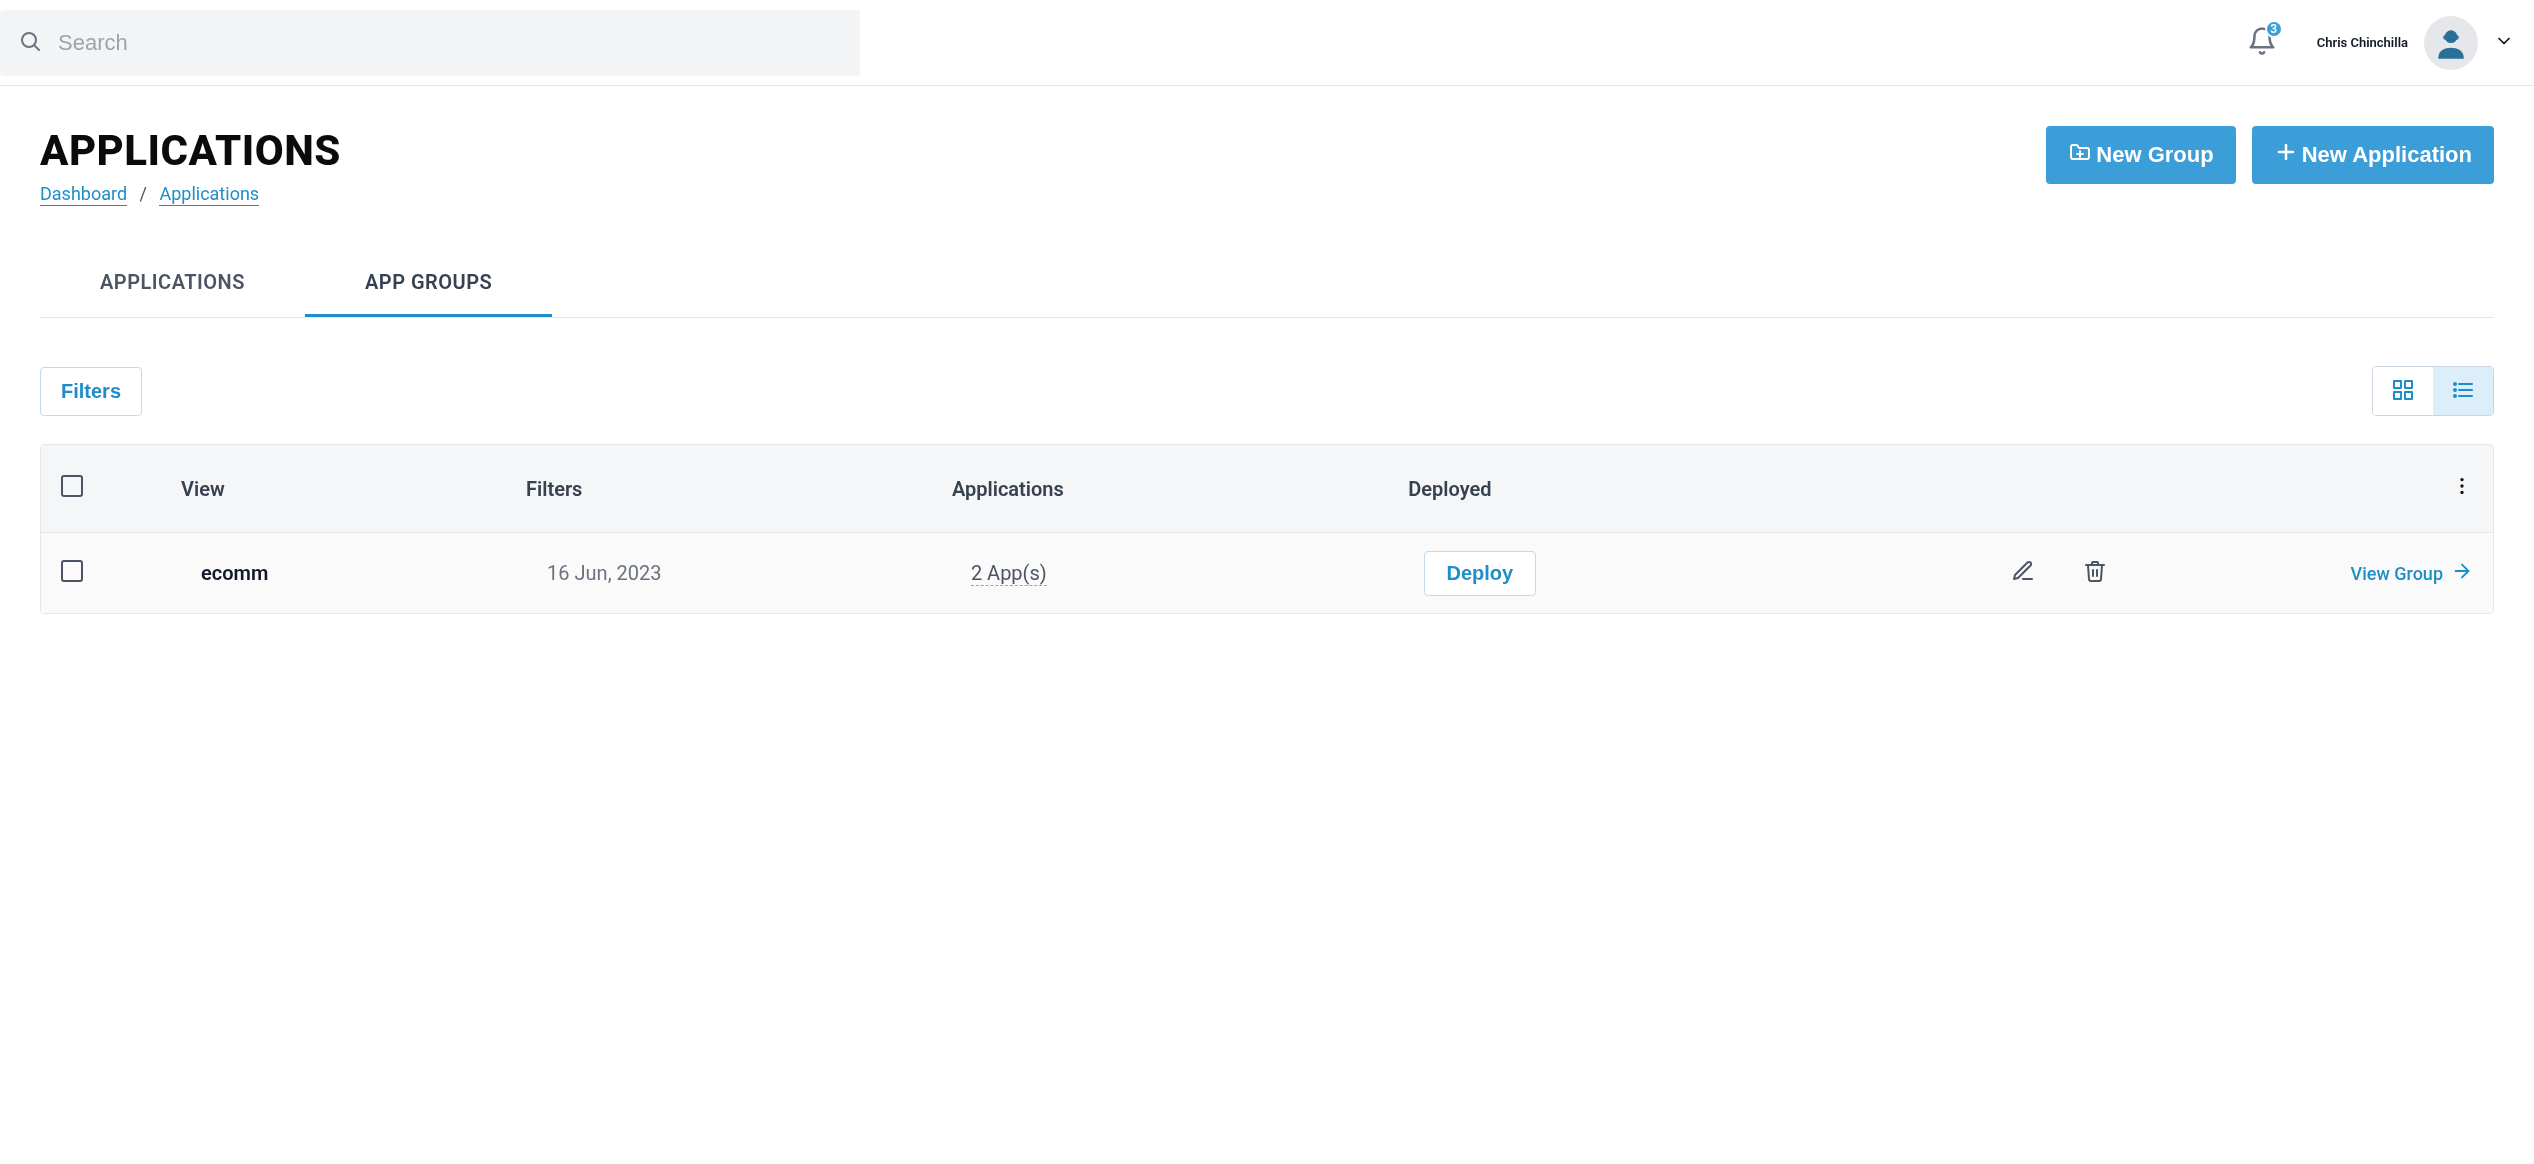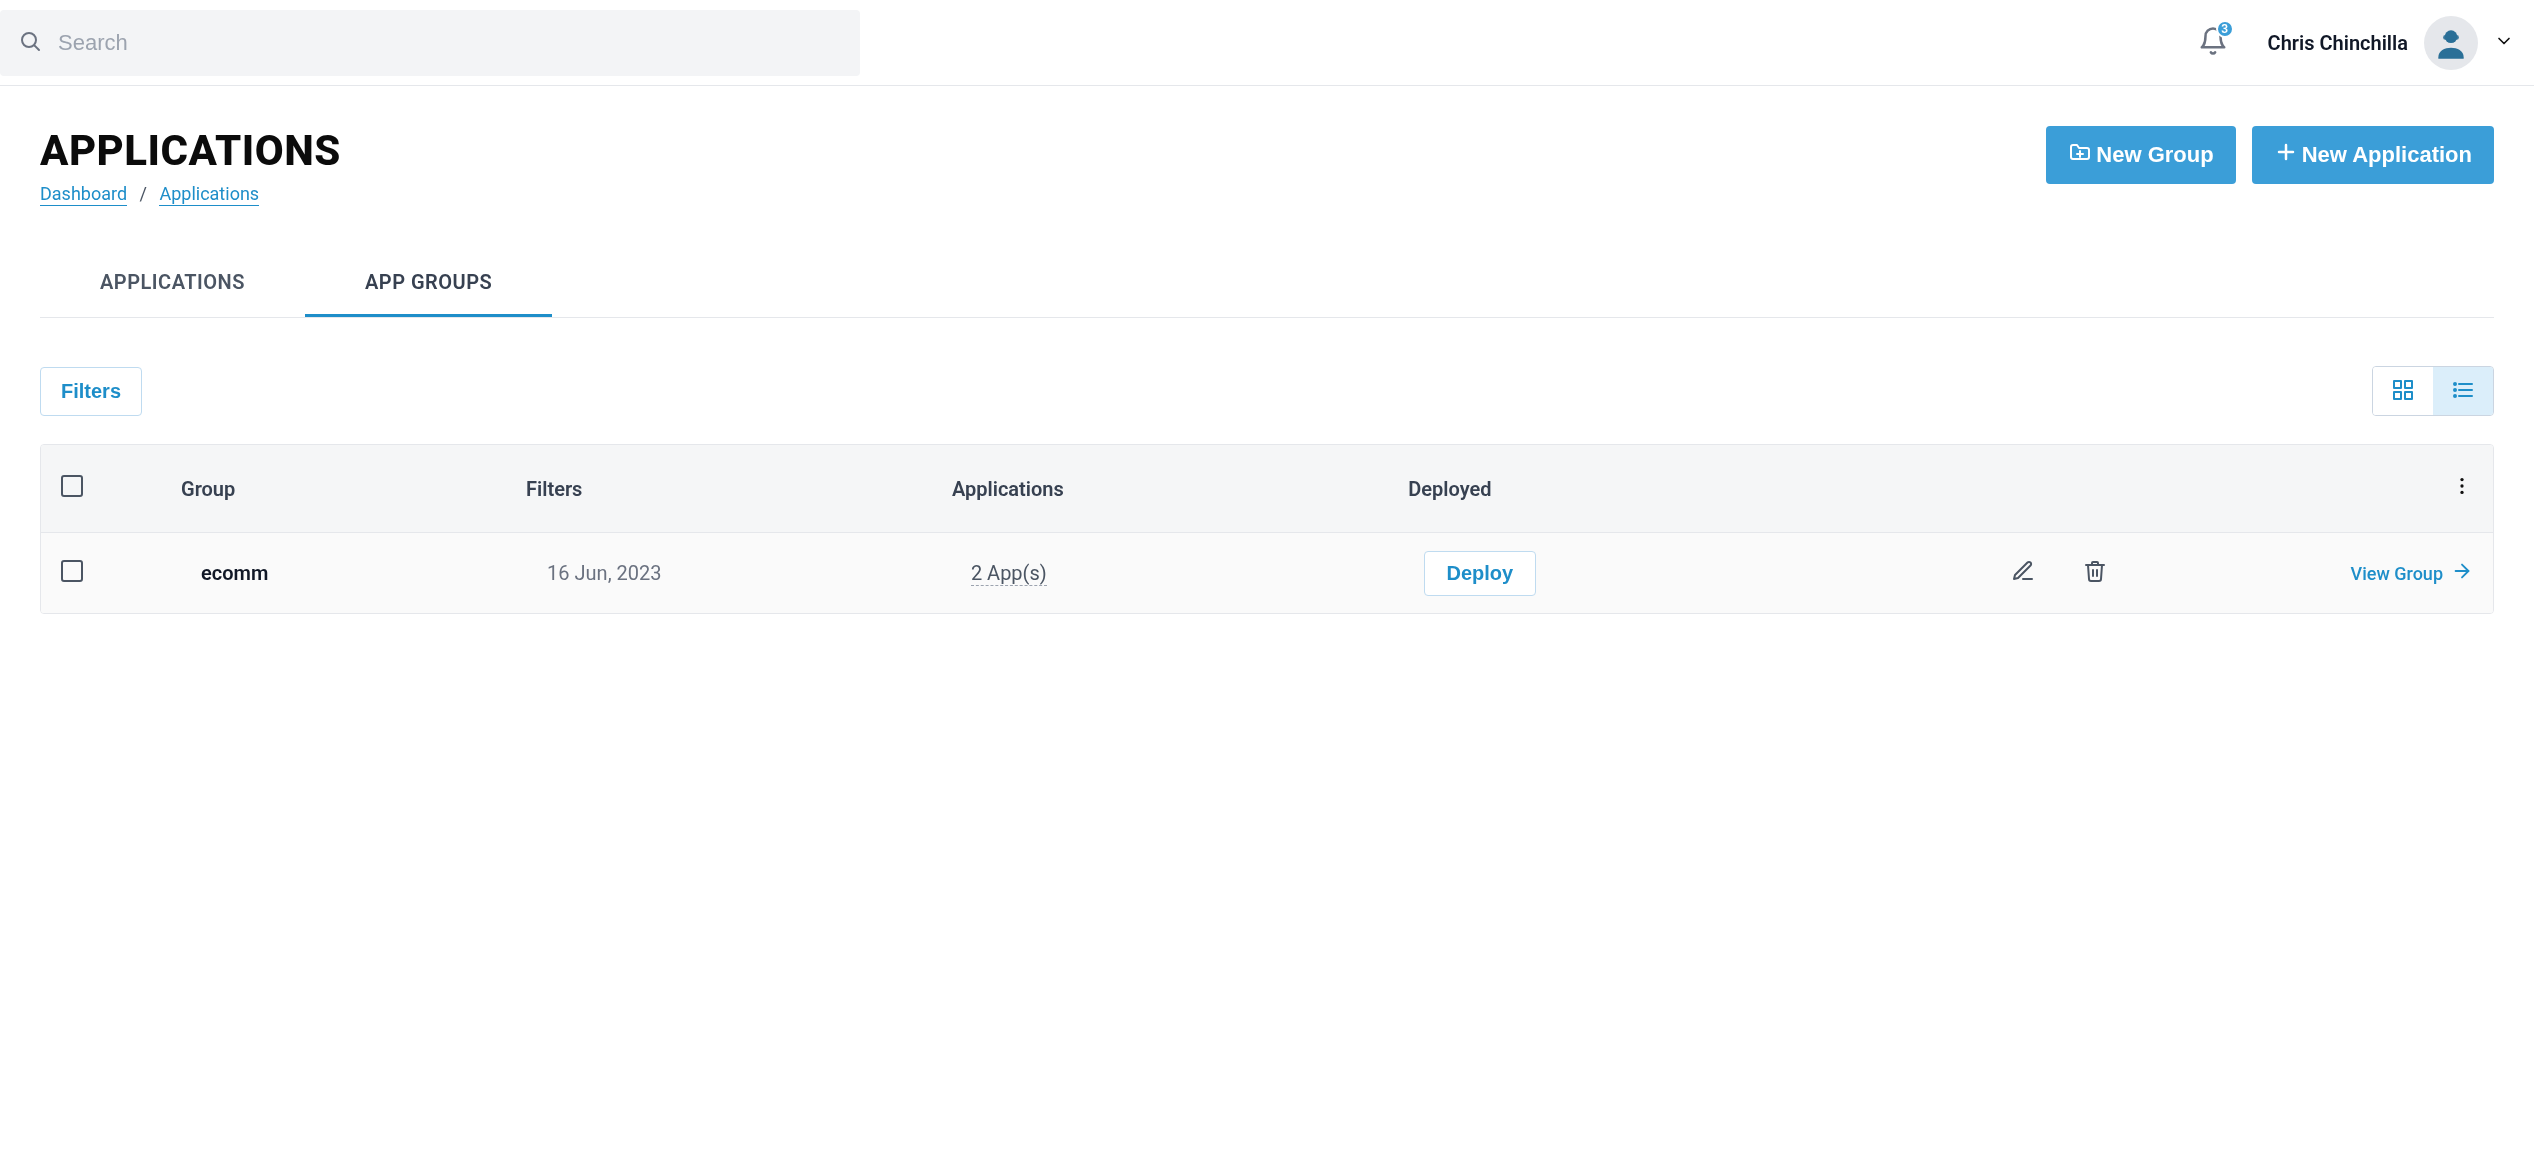--- a/index.html
+++ b/index.html
@@ -57,21 +57,21 @@
     display: flex;
     align-items: center;
     justify-content: center;
     border: 2px solid #fff;
   }
   .user-cluster {
     display: flex;
     align-items: center;
     gap: 16px;
   }
-  .user-name { font-size: 20px; font-weight: 600; color: #111827; }
+  .user-name { font-size: 13px; font-weight: 600; color: #111827; }
   .avatar {
     width: 54px; height: 54px; border-radius: 50%;
     background: #e5e7eb;
     display: flex; align-items: center; justify-content: center;
   }
   .avatar svg { width: 38px; height: 38px; }
   .chevron-down svg { width: 20px; height: 20px; }
 
   
   .content {
@@ -361,21 +361,21 @@
               <circle cx="4" cy="18" r="1"></circle>
             </svg>
         </span>
       </button>
     </div>
   </div>
 
   <div class="table">
     <div class="thead">
       <div><span class="checkbox"></span></div>
-      <div class="th-name">Group</div>
+      <div class="th-name">View</div>
       <div>Filters</div>
       <div>Applications</div>
       <div>Deployed</div>
       <div></div>
       <div class="th-last">
         <span>
           <svg viewBox="0 0 24 24" fill="#111">
               <circle cx="12" cy="5" r="1.8"></circle>
               <circle cx="12" cy="12" r="1.8"></circle>
               <circle cx="12" cy="19" r="1.8"></circle>

